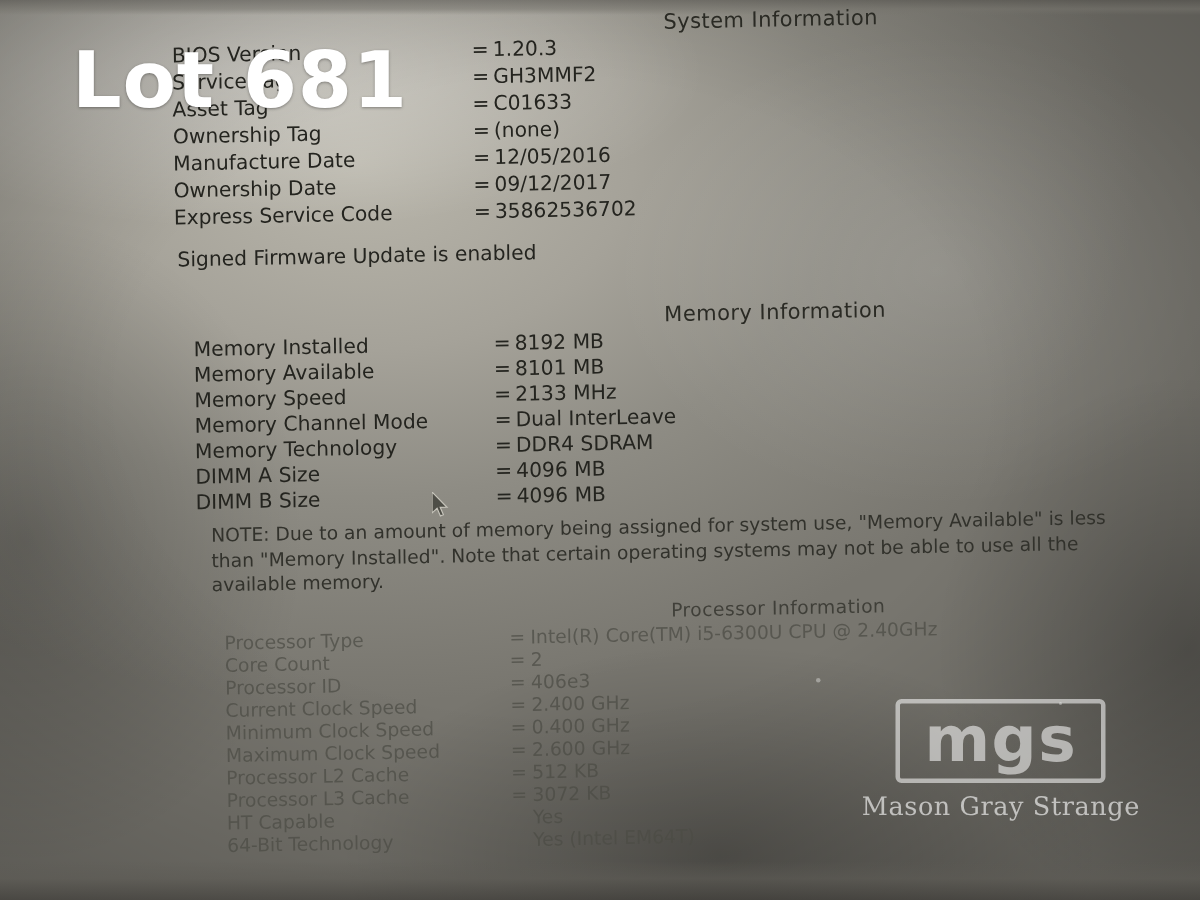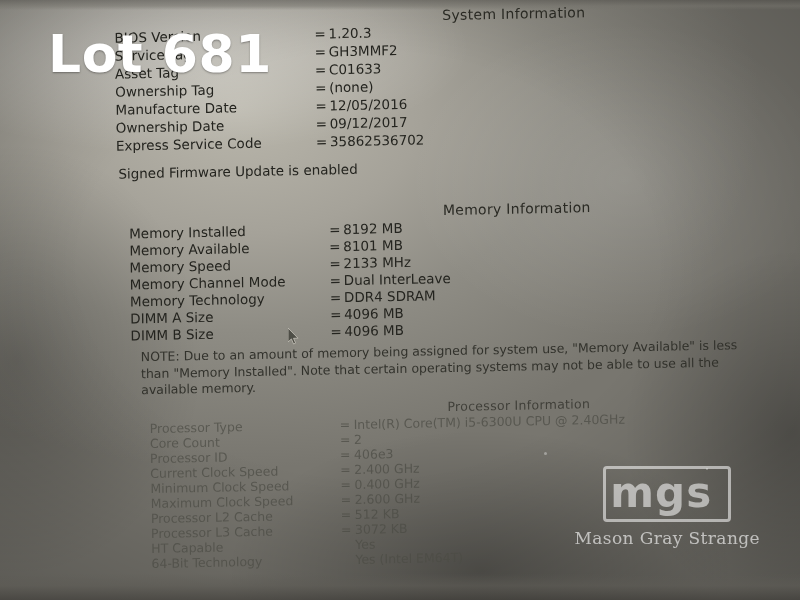--- a/index.html
+++ b/index.html
@@ -119,21 +119,21 @@
     position: absolute;
     right: 40px;
     bottom: 52px;
     text-align: center;
     color: rgba(255,255,255,0.55);
   }
   .wm-logo {
     display: inline-block;
     border: 3px solid rgba(255,255,255,0.55);
     border-radius: 4px;
-    padding: 2px 16px 4px 4px;
+    padding: 2px 16px 4px 16px;
     font-size: 42px;
     font-weight: bold;
     letter-spacing: 1px;
     line-height: 44px;
     font-family: "DejaVu Sans", sans-serif;
   }
   .wm-sub {
     margin-top: 6px;
     font-size: 17px;
     font-family: "DejaVu Serif", serif;

